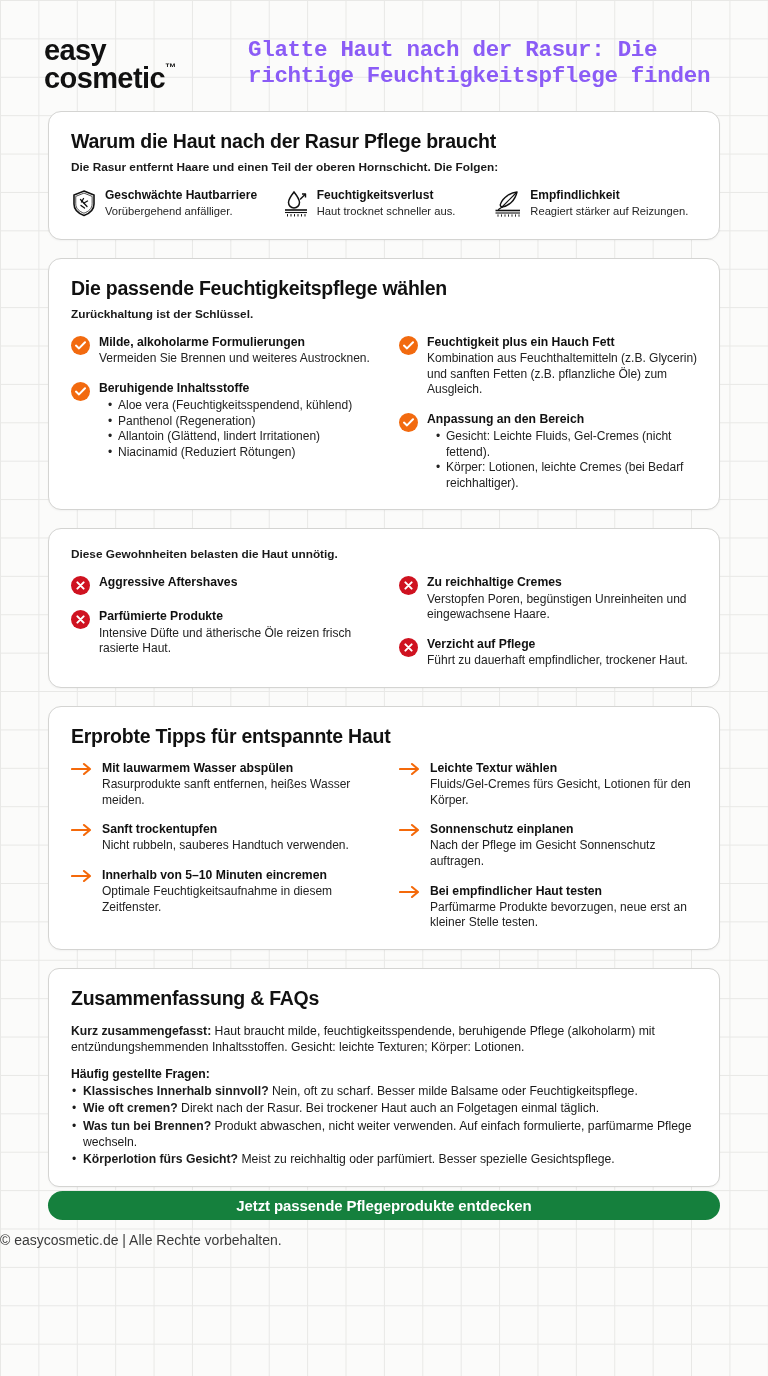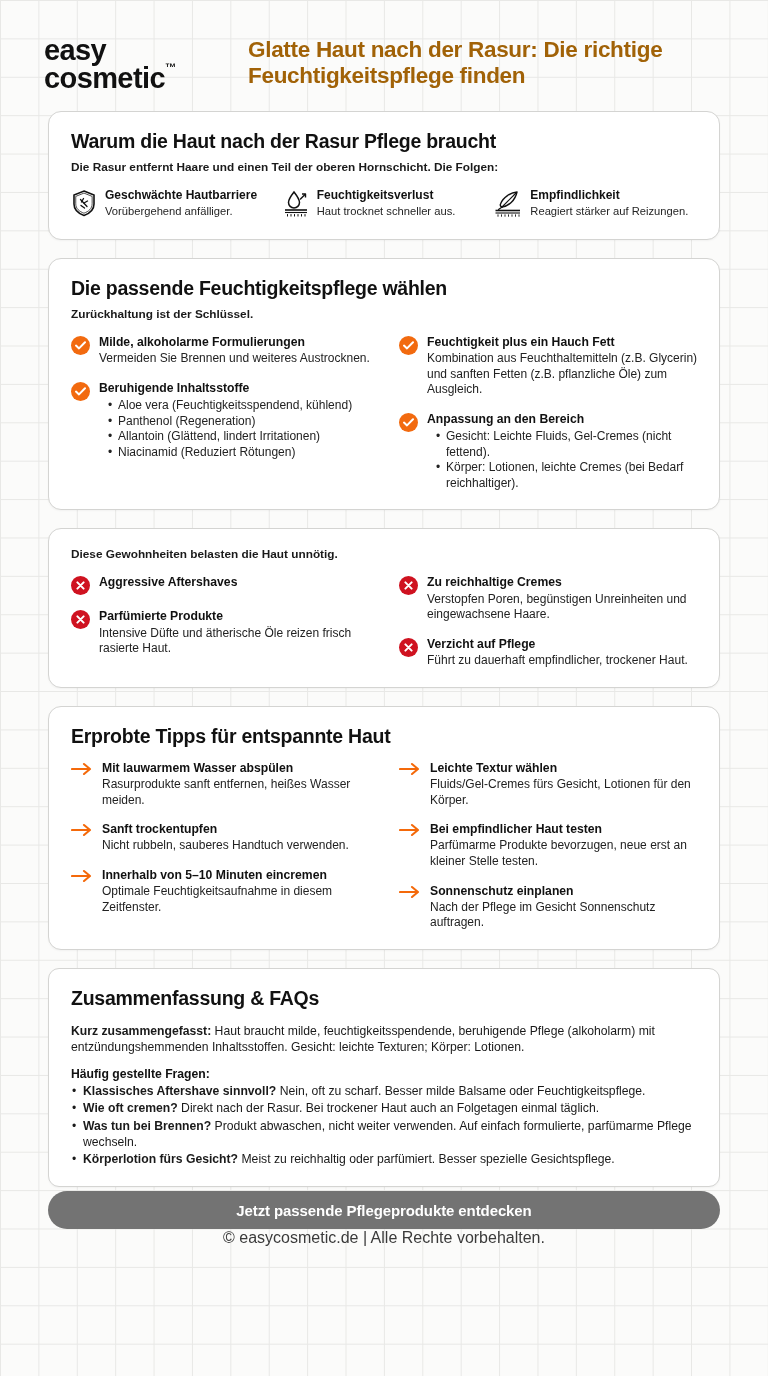--- a/index.html
+++ b/index.html
@@ -44,21 +44,22 @@
     letter-spacing: 0;
     position: relative;
     top: -7px;
   }
   .header-title {
     flex: 1;
     font-size: 22.5px;
     font-weight: 800;
     line-height: 1.17;
     letter-spacing: -0.3px;
-    color: #a16207;
+    color: #8b5cf6;
+    font-family: Liberation Mono, monospace;
   }
 
   
   .card {
     background: #ffffff;
     border: 1.3px solid #d4d4d2;
     border-radius: 13px;
     margin: 0 48px 18px 48px;
     padding: 18px 20px 18px 22px;
     box-shadow: 0 1px 2px rgba(0,0,0,0.04);
@@ -191,36 +192,36 @@
     content: "•";
     position: absolute;
     left: 1px;
     top: 0;
   }
   .faq-list b { font-weight: 800; }
 
   
   .cta {
     margin: 4px 48px 0 48px;
-    background: #737373;
+    background: #15803d;
     border-radius: 22px;
-    height: 38px;
+    height: 29px;
     display: flex;
     align-items: center;
     justify-content: center;
     color: #ffffff;
     font-size: 15px;
     font-weight: 800;
     letter-spacing: -0.1px;
     cursor: pointer;
   }
   .footer {
-    text-align: center;
-    font-size: 16px;
+    font-size: 14px;
     color: #3a3a3a;
+    margin-top: 12px;
   }
 </style>
 </head>
 <body>
 
 <div class="header">
   <div class="logo">
     <span class="l1">easy</span>
     <span class="l2"><span>cosmetic</span><span class="tm">™</span></span>
   </div>
@@ -510,52 +511,52 @@
         </div>
       </div>
 
       <div class="item">
         <span class="badge">
           <svg class="arrow" viewBox="0 0 22 14">
               <path d="M1 7 H18 M13 2 L19 7 L13 12" fill="none" stroke="#f4690a" stroke-width="2.1" stroke-linecap="round" stroke-linejoin="round"></path>
             </svg>
         </span>
         <div class="item-body">
-          <div class="item-h">Bei empfindlicher Haut testen</div>
-          <div class="item-d">Parfümarme Produkte bevorzugen, neue erst an kleiner Stelle testen.</div>
+          <div class="item-h">Sonnenschutz einplanen</div>
+          <div class="item-d">Nach der Pflege im Gesicht Sonnenschutz auftragen.</div>
         </div>
       </div>
 
       <div class="item">
         <span class="badge">
           <svg class="arrow" viewBox="0 0 22 14">
               <path d="M1 7 H18 M13 2 L19 7 L13 12" fill="none" stroke="#f4690a" stroke-width="2.1" stroke-linecap="round" stroke-linejoin="round"></path>
             </svg>
         </span>
         <div class="item-body">
-          <div class="item-h">Sonnenschutz einplanen</div>
-          <div class="item-d">Nach der Pflege im Gesicht Sonnenschutz auftragen.</div>
+          <div class="item-h">Bei empfindlicher Haut testen</div>
+          <div class="item-d">Parfümarme Produkte bevorzugen, neue erst an kleiner Stelle testen.</div>
         </div>
       </div>
 
     </div>
   </div>
 </div>
 
 <div class="card" style="margin-bottom:0;border-radius:11px;">
   <div class="card-title" style="margin-bottom:13px;">Zusammenfassung &amp; FAQs</div>
 
   <div class="summary-p">
     <b>Kurz zusammengefasst:</b><span> Haut braucht milde, feuchtigkeitsspendende, beruhigende Pflege (alkoholarm) mit entzündungshemmenden Inhaltsstoffen. Gesicht: leichte Texturen; Körper: Lotionen.</span>
   </div>
 
   <div class="faq-title">Häufig gestellte Fragen:</div>
   <ul class="faq-list">
     <li>
-      <b>Klassisches Aftershave sinnvoll?</b><span> Nein, oft zu scharf. Besser milde Balsame oder Feuchtigkeitspflege.</span>
+      <b>Klassisches Innerhalb sinnvoll?</b><span> Nein, oft zu scharf. Besser milde Balsame oder Feuchtigkeitspflege.</span>
     </li>
     <li>
       <b>Wie oft cremen?</b><span> Direkt nach der Rasur. Bei trockener Haut auch an Folgetagen einmal täglich.</span>
     </li>
     <li>
       <b>Was tun bei Brennen?</b><span> Produkt abwaschen, nicht weiter verwenden. Auf einfach formulierte, parfümarme Pflege wechseln.</span>
     </li>
     <li>
       <b>Körperlotion fürs Gesicht?</b><span> Meist zu reichhaltig oder parfümiert. Besser spezielle Gesichtspflege.</span>
     </li>

